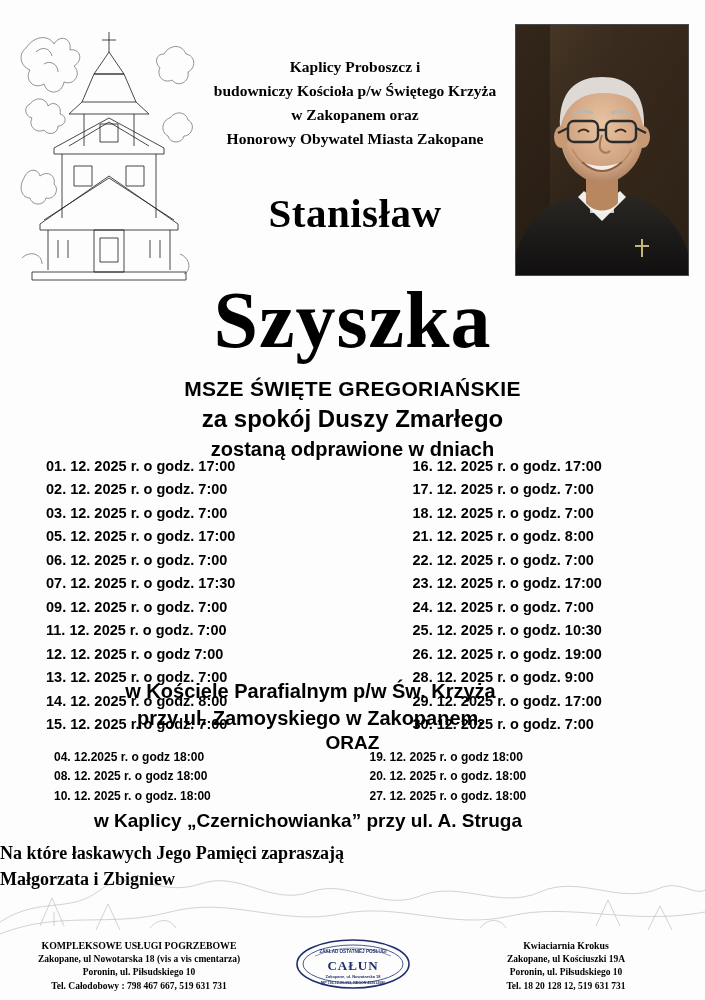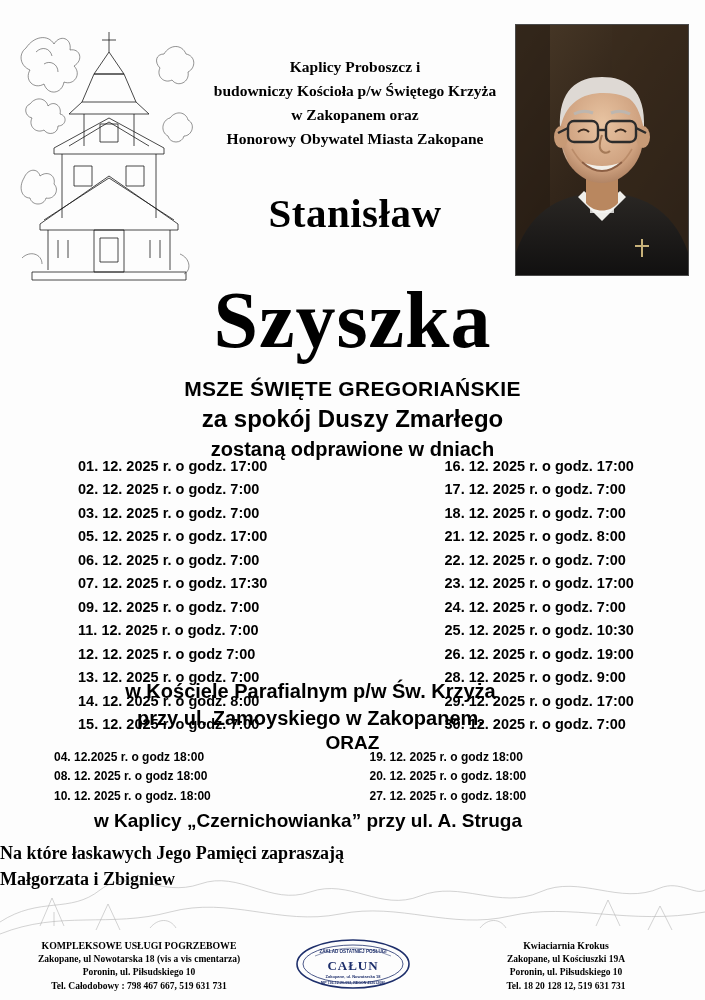--- a/index.html
+++ b/index.html
@@ -115,21 +115,20 @@
   }
   .dates .col {
     width: 50%;
     box-sizing: border-box;
   }
   .dates .col.left { padding-left: 46px; text-align: left; }
   .dates .col.right { padding-left: 60px; text-align: left; }
   .dates .row {
     line-height: 1.62;
     white-space: nowrap;
-    margin-left: 32px;
   }
 
   
   .church-info {
     position: absolute;
     left: 0;
     top: 678px;
     width: 621px;
     text-align: center;
     font-family: "Liberation Sans", sans-serif;

